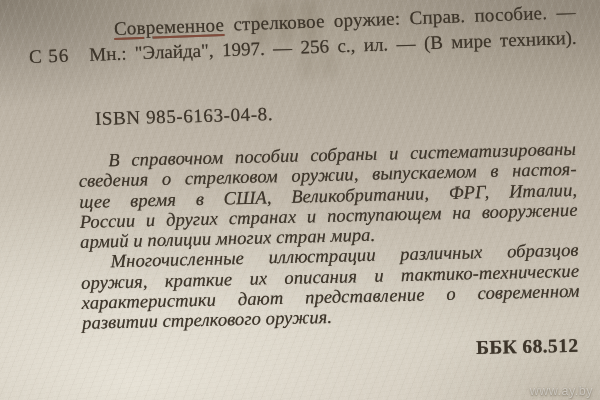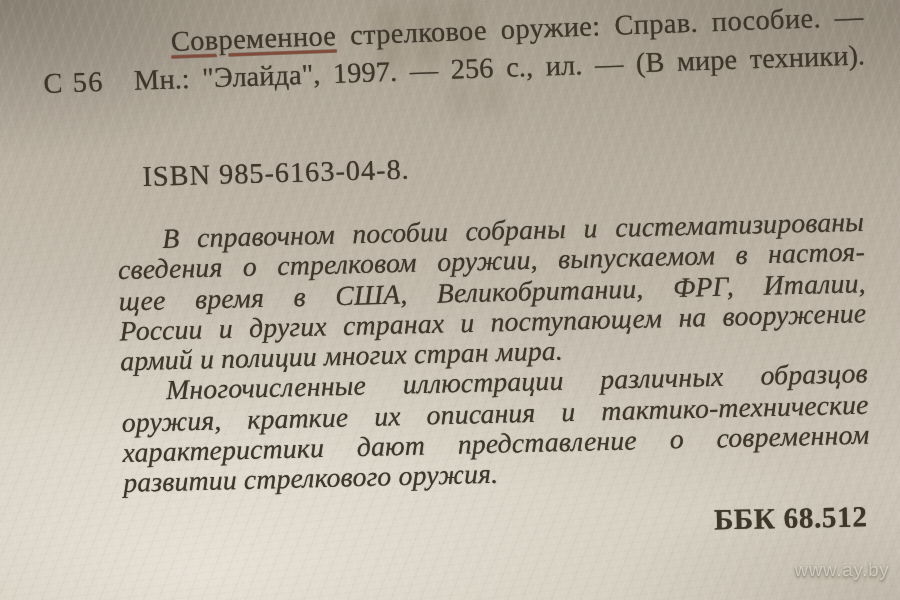--- a/index.html
+++ b/index.html
@@ -73,21 +73,21 @@
   .aline.indent{padding-left:30px;}
   .aline.lastline{text-align-last:left;}
 
   .bbk{
     position:absolute;left:476px;top:337px;width:100px;
     font-size:19.5px;font-weight:bold;letter-spacing:.4px;white-space:nowrap;
     transform:rotate(-1.2deg);transform-origin:0 50%;
   }
 
   .watermark{
-    position:absolute;right:7px;bottom:13px;
+    position:absolute;right:7px;bottom:2px;
     font-family:"Liberation Sans","DejaVu Sans",sans-serif;
     font-size:12.5px;letter-spacing:.5px;
     color:rgba(255,255,255,0.55);
     text-shadow:0 1px 2px rgba(90,78,60,0.55), 0 0 1px rgba(120,108,88,0.6);
   }
 </style>
 </head>
 <body>
 
 <div class="photo">

